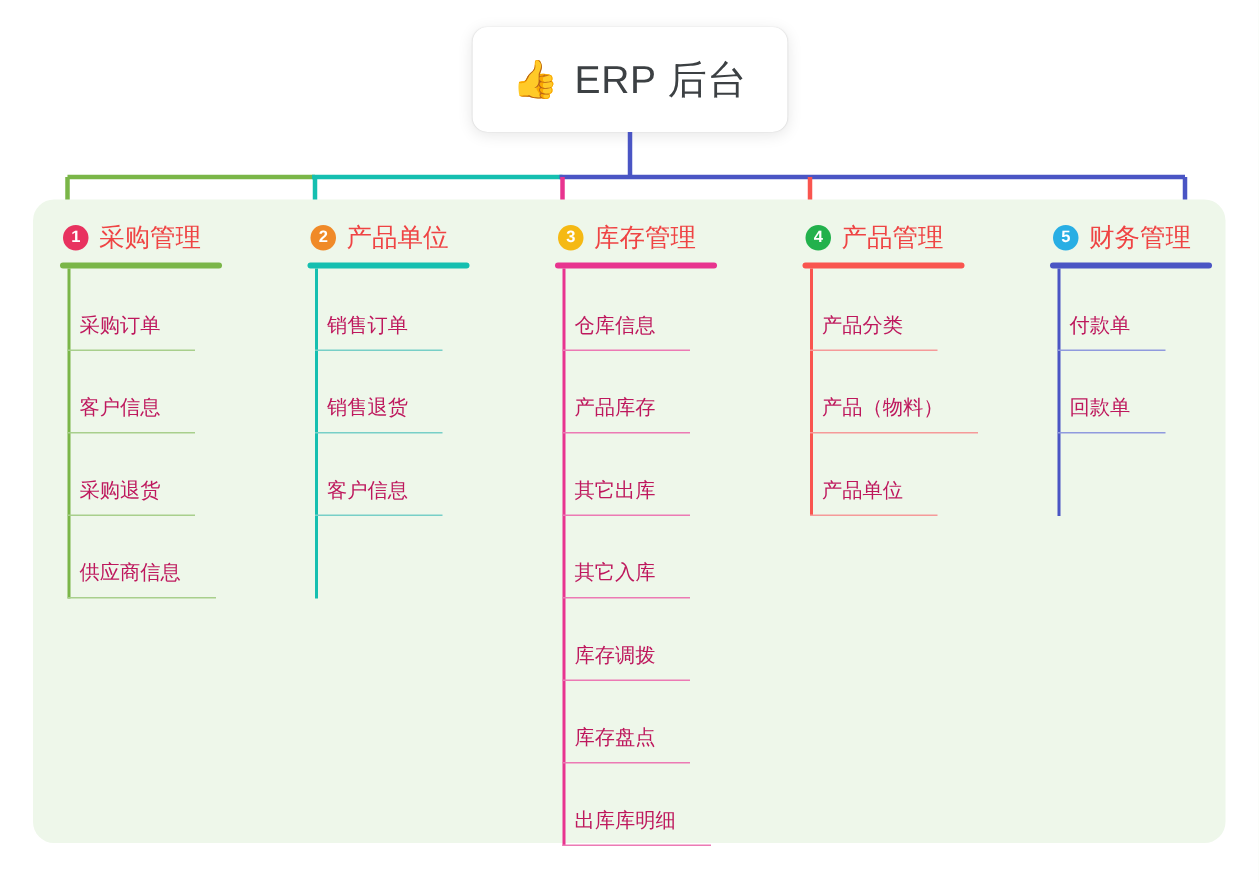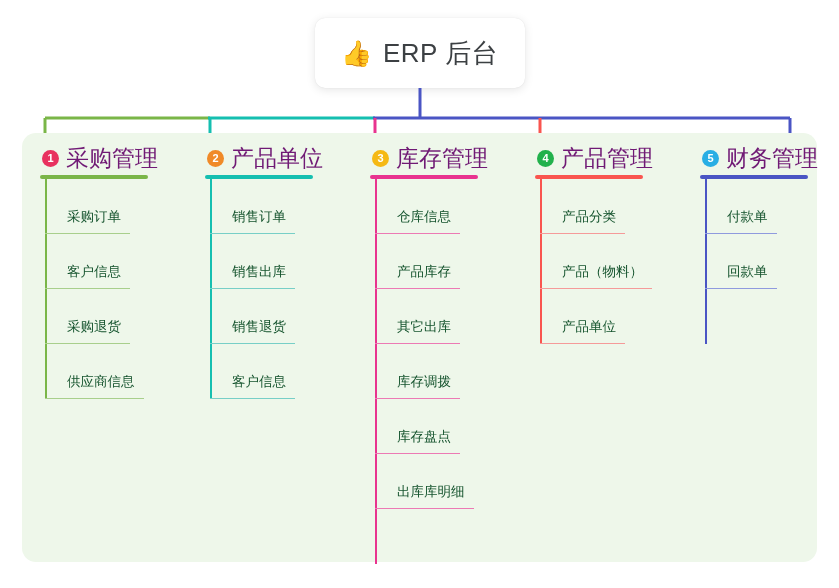--- a/index.html
+++ b/index.html
@@ -83,22 +83,22 @@
     height: 17px;
     border-radius: 50%;
     color: #ffffff;
     font-size: 11px;
     line-height: 17px;
     text-align: center;
     font-weight: 600;
     flex: 0 0 auto;
   }
   .col-title {
-    font-size: 23px;
-    color: #701a75;
+    font-size: 17px;
+    color: #ef4444;
     font-weight: 500;
   }
   .col-rule {
     height: 4px;
     border-radius: 2px;
     margin-top: 6px;
   }
 
   
   .leaf-list {
@@ -112,24 +112,24 @@
     width: 1.6px;
   }
   .leaf {
     position: relative;
     height: 55px;
     box-sizing: border-box;
     margin-left: 5px;
   }
   .leaf-label {
     position: absolute;
-    left: 22px;
+    left: 8px;
     bottom: 8px;
     font-size: 13.5px;
-    color: #14532d;
+    color: #be185d;
     white-space: nowrap;
   }
   .leaf-rule {
     position: absolute;
     left: 0;
     bottom: 0;
     height: 1.4px;
   }
 </style>
 </head>
@@ -187,24 +187,20 @@
         <span class="col-title">产品单位</span>
       </div>
       <div class="col-rule" style="width: 108px; background: rgb(21, 191, 176);"></div>
       <div class="leaf-list">
         <div class="spine" style="background: rgb(21, 191, 176); height: 220px;"></div>
         <div class="leaf">
           <span class="leaf-label">销售订单</span>
           <div class="leaf-rule" style="width: 85px; background: rgb(119, 207, 199);"></div>
         </div>
         <div class="leaf">
-          <span class="leaf-label">销售出库</span>
-          <div class="leaf-rule" style="width: 85px; background: rgb(119, 207, 199);"></div>
-        </div>
-        <div class="leaf">
           <span class="leaf-label">销售退货</span>
           <div class="leaf-rule" style="width: 85px; background: rgb(119, 207, 199);"></div>
         </div>
         <div class="leaf">
           <span class="leaf-label">客户信息</span>
           <div class="leaf-rule" style="width: 85px; background: rgb(119, 207, 199);"></div>
         </div>
       </div>
     </div>
     <div class="column" style="left: 370px;">
@@ -221,20 +217,24 @@
         </div>
         <div class="leaf">
           <span class="leaf-label">产品库存</span>
           <div class="leaf-rule" style="width: 85px; background: rgb(236, 122, 180);"></div>
         </div>
         <div class="leaf">
           <span class="leaf-label">其它出库</span>
           <div class="leaf-rule" style="width: 85px; background: rgb(236, 122, 180);"></div>
         </div>
         <div class="leaf">
+          <span class="leaf-label">其它入库</span>
+          <div class="leaf-rule" style="width: 85px; background: rgb(236, 122, 180);"></div>
+        </div>
+        <div class="leaf">
           <span class="leaf-label">库存调拨</span>
           <div class="leaf-rule" style="width: 85px; background: rgb(236, 122, 180);"></div>
         </div>
         <div class="leaf">
           <span class="leaf-label">库存盘点</span>
           <div class="leaf-rule" style="width: 85px; background: rgb(236, 122, 180);"></div>
         </div>
         <div class="leaf">
           <span class="leaf-label">出库库明细</span>
           <div class="leaf-rule" style="width: 99px; background: rgb(236, 122, 180);"></div>

